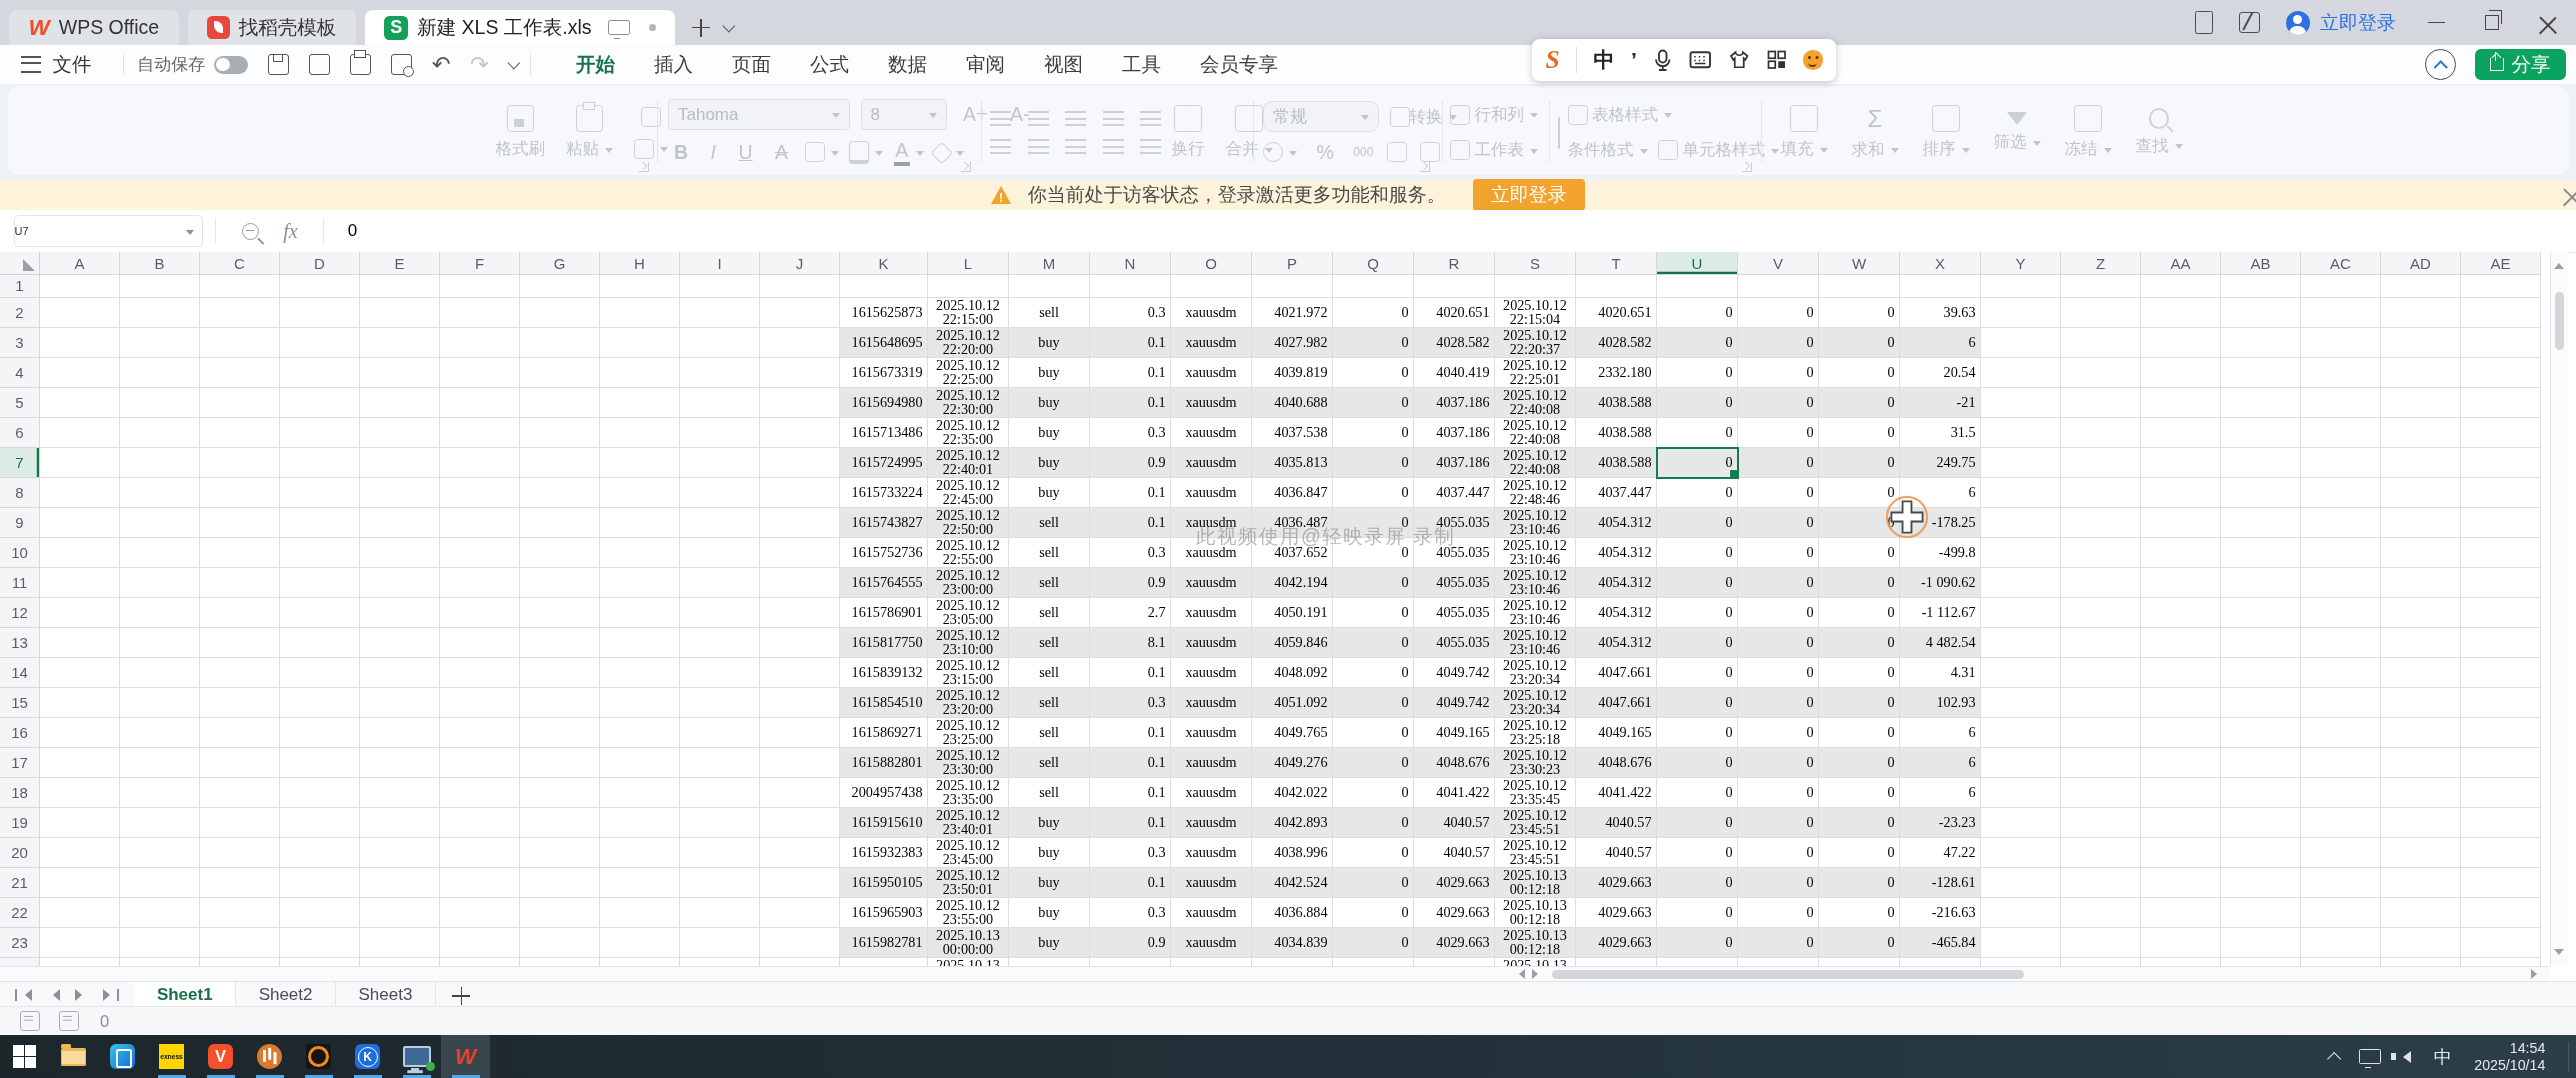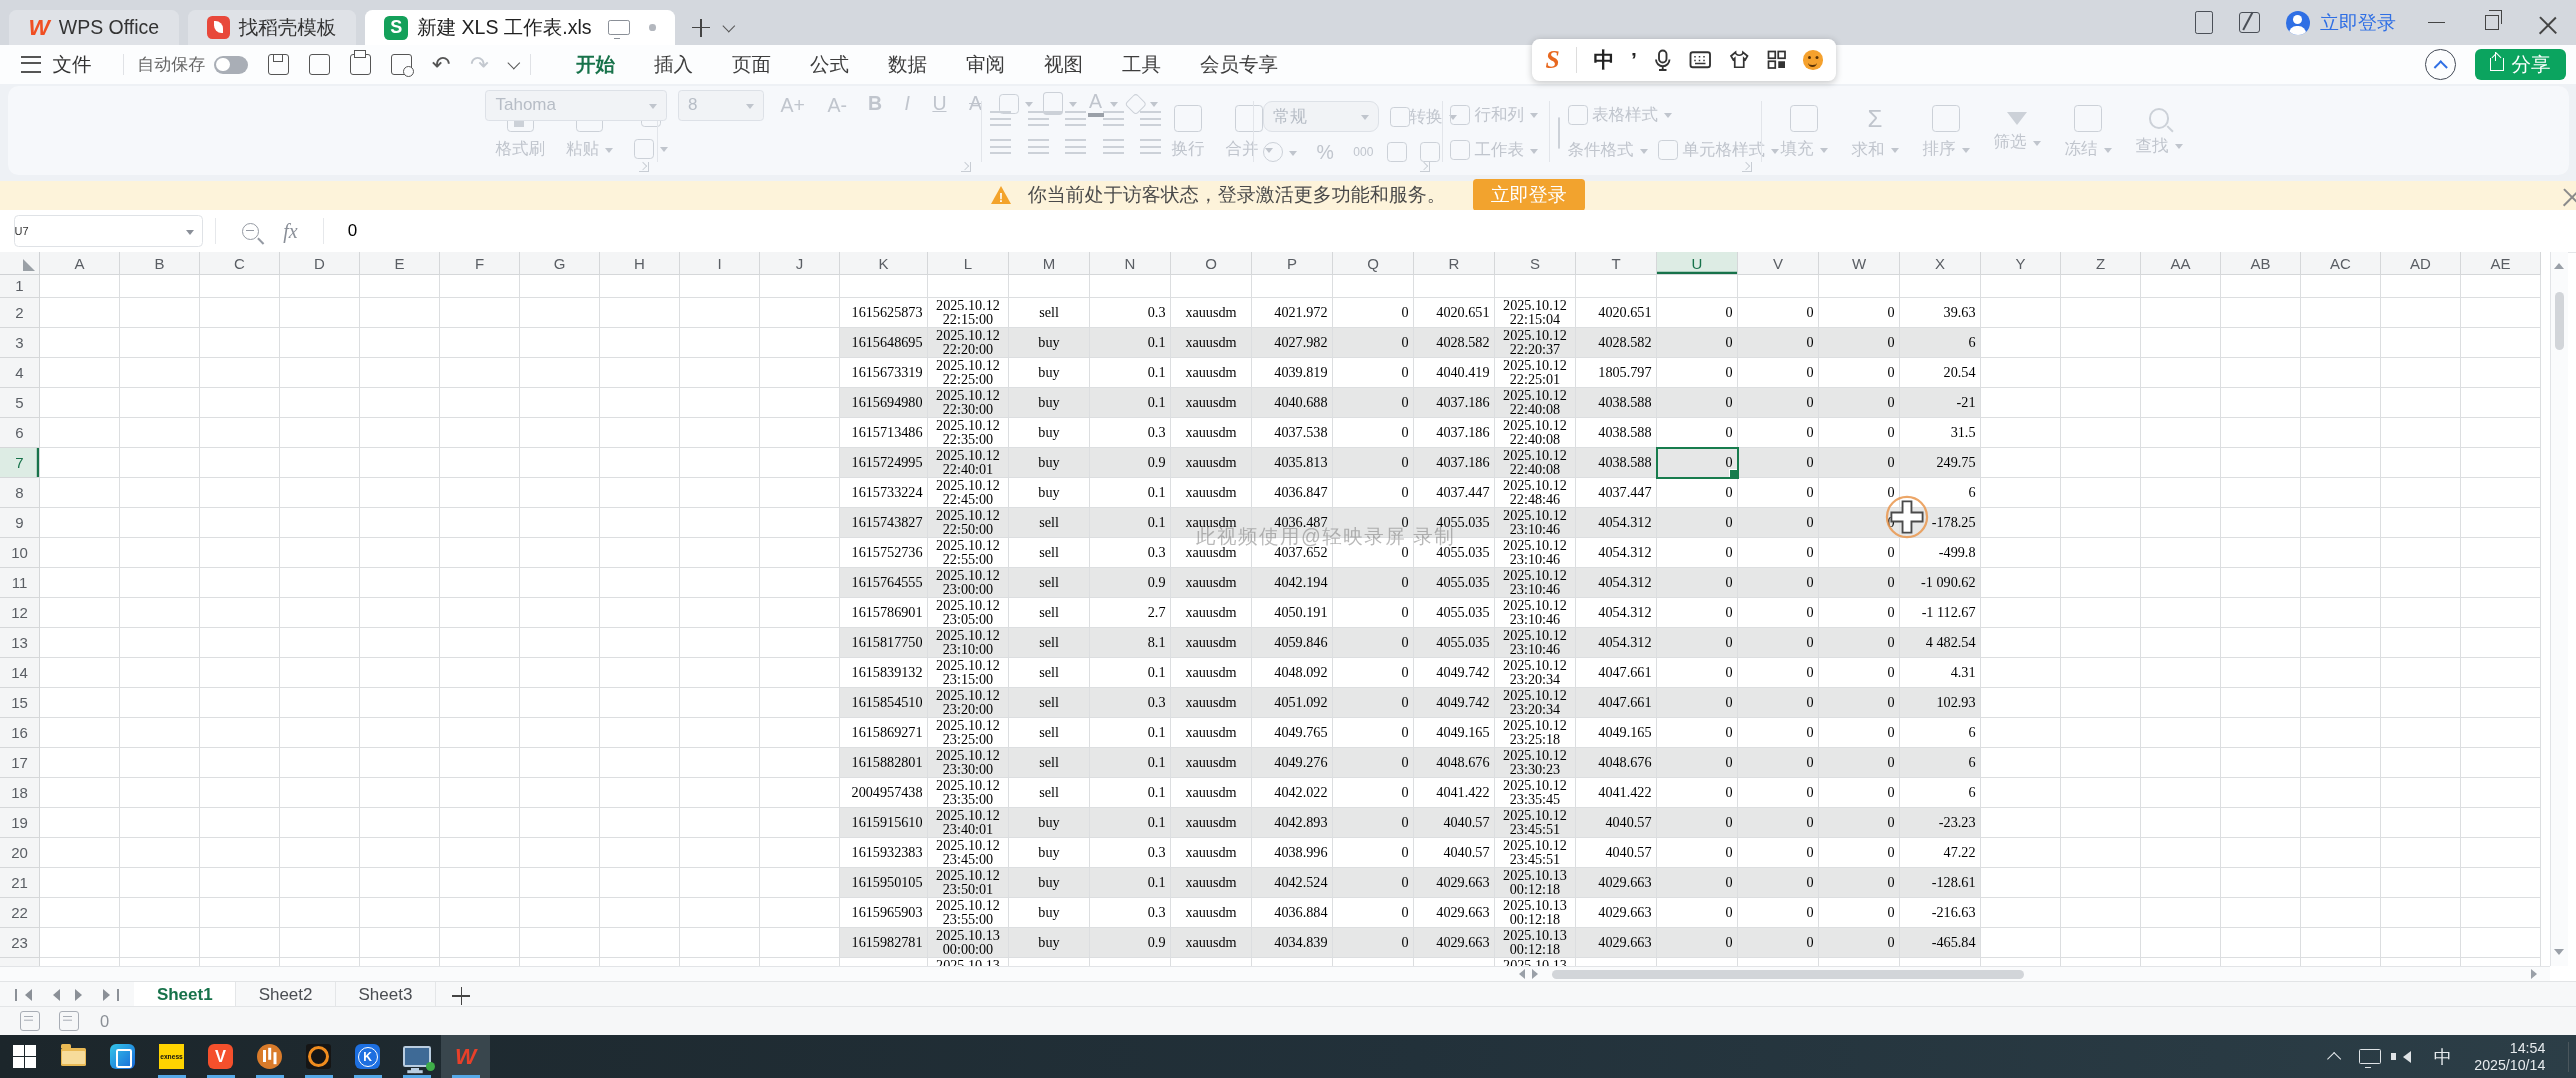--- a/index.html
+++ b/index.html
@@ -329,21 +329,21 @@
       <span class="ricon sm"></span>
       <span class="rlabel">
           <span class="ricon sm"></span>
           <span class="caret"></span>
         </span>
     </div>
     <span class="corner-exp"></span>
   </div>
   <span class="gdiv" style="left:657px;"></span>
 
-  <div class="rgroup" style="left:668px;width:307px;flex-direction:row;justify-content:center;align-items:flex-start;gap:9px;">
+  <div class="rgroup" style="left:668px;width:307px;flex-direction:column;justify-content:center;align-items:flex-start;gap:9px;">
     <div class="fontrow">
       <span class="rselect" style="width:162px;">
           <span>Tahoma</span>
           <span class="caret"></span>
         </span>
       <span class="rselect" style="width:66px;">
           <span>8</span>
           <span class="caret"></span>
         </span>
       <span class="glyphbtn">A+</span>
@@ -667,21 +667,21 @@
     <div class="cell"></div>
     <div class="cell al-r">1615673319</div>
     <div class="cell al-c">2025.10.12 22:25:00</div>
     <div class="cell al-c">buy</div>
     <div class="cell al-r">0.1</div>
     <div class="cell al-c">xauusdm</div>
     <div class="cell al-r">4039.819</div>
     <div class="cell al-r">0</div>
     <div class="cell al-r">4040.419</div>
     <div class="cell al-c">2025.10.12 22:25:01</div>
-    <div class="cell al-r">1805.797</div>
+    <div class="cell al-r">2332.180</div>
     <div class="cell al-r">0</div>
     <div class="cell al-r">0</div>
     <div class="cell al-r">0</div>
     <div class="cell al-r">20.54</div>
     <div class="cell"></div>
     <div class="cell"></div>
     <div class="cell"></div>
     <div class="cell"></div>
     <div class="cell"></div>
     <div class="cell"></div>

